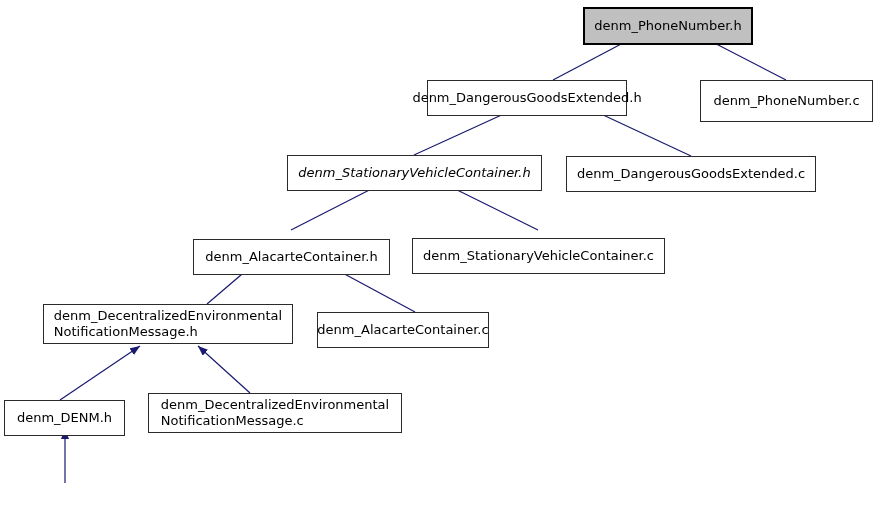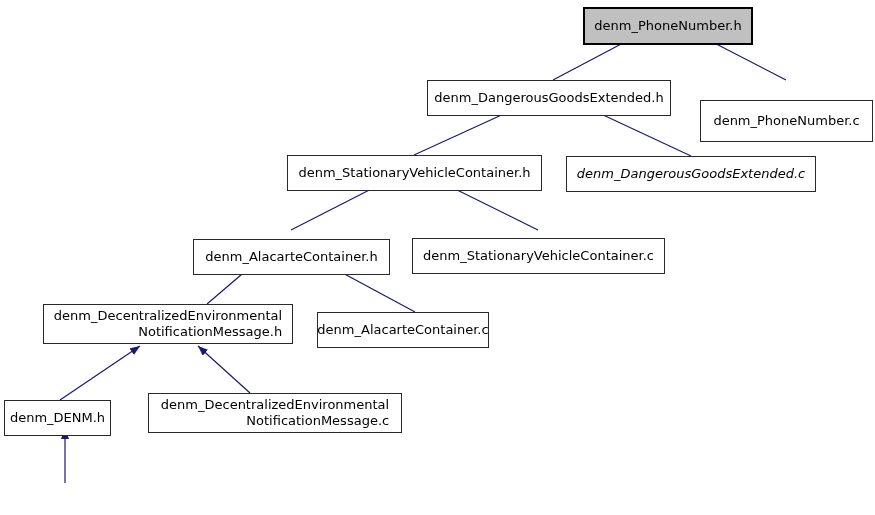--- a/index.html
+++ b/index.html
@@ -21,21 +21,21 @@
   .nodes-layer{
     position:absolute;left:0;top:0;
     width:875px;height:515px;
   }
   .graph-node{
     position:absolute;
     box-sizing:border-box;
     display:flex;
     align-items:center;
     justify-content:center;
-    text-align:right;
+    text-align:left;
     background:#ffffff;
     border:1px solid #2a2a2a;
     color:#000000;
     font-size:13px;
     line-height:1.22;
     white-space:pre-line;
     cursor:pointer;
     padding:17px 2px;
   }
   .graph-node.highlighted{
@@ -62,26 +62,26 @@
         <line x1="538" y1="230" x2="441" y2="182" stroke="#191970" stroke-width="1.2" marker-end="url(#arrowhead)"></line>
         <line x1="207" y1="304" x2="262" y2="257" stroke="#191970" stroke-width="1.2" marker-end="url(#arrowhead)"></line>
         <line x1="415" y1="312" x2="313" y2="257" stroke="#191970" stroke-width="1.2" marker-end="url(#arrowhead)"></line>
         <line x1="60" y1="400" x2="140" y2="346" stroke="#191970" stroke-width="1.2" marker-end="url(#arrowhead)"></line>
         <line x1="250" y1="393" x2="198" y2="346" stroke="#191970" stroke-width="1.2" marker-end="url(#arrowhead)"></line>
         <line x1="65" y1="483" x2="65" y2="429" stroke="#191970" stroke-width="1.2" marker-end="url(#arrowhead)"></line>
       </g>
   </svg>
   <div class="nodes-layer" id="nodes-layer">
       <div class="graph-node highlighted" style="left: 583px; top: 7px; width: 170px; height: 24px;">denm_PhoneNumber.h</div>
-      <div class="graph-node" style="left: 427px; top: 80px; width: 244px; height: 25px;">denm_DangerousGoodsExtended.h</div>
-      <div class="graph-node" style="left: 700px; top: 80px; width: 173px; height: 42px; margin-top: 20px;">denm_PhoneNumber.c</div>
-      <div class="graph-node" style="left: 287px; top: 155px; width: 255px; height: 25px;">denm_StationaryVehicleContainer.h</div>
-      <div class="graph-node" style="left: 566px; top: 156px; width: 250px; height: 24px; font-style: italic;">denm_DangerousGoodsExtended.c</div>
+      <div class="graph-node" style="left: 427px; top: 80px; width: 200px; height: 25px;">denm_DangerousGoodsExtended.h</div>
+      <div class="graph-node" style="left: 700px; top: 80px; width: 173px; height: 42px;">denm_PhoneNumber.c</div>
+      <div class="graph-node" style="left: 287px; top: 155px; width: 255px; height: 25px; font-style: italic;">denm_StationaryVehicleContainer.h</div>
+      <div class="graph-node" style="left: 566px; top: 156px; width: 250px; height: 24px;">denm_DangerousGoodsExtended.c</div>
       <div class="graph-node" style="left: 193px; top: 239px; width: 197px; height: 25px;">denm_AlacarteContainer.h</div>
       <div class="graph-node" style="left: 412px; top: 230px; width: 253px; height: 25px; margin-top: 8px;">denm_StationaryVehicleContainer.c</div>
       <div class="graph-node" style="left: 43px; top: 304px; width: 250px; height: 40px;">denm_DecentralizedEnvironmental
 NotificationMessage.h</div>
       <div class="graph-node" style="left: 317px; top: 312px; width: 172px; height: 24px;">denm_AlacarteContainer.c</div>
-      <div class="graph-node" style="left: 4px; top: 400px; width: 107px; height: 27px;">denm_DENM.h</div>
+      <div class="graph-node" style="left: 4px; top: 400px; width: 121px; height: 27px;">denm_DENM.h</div>
       <div class="graph-node" style="left: 148px; top: 393px; width: 254px; height: 40px;">denm_DecentralizedEnvironmental
 NotificationMessage.c</div>
     </div>
 </div>
 
 </body></html>

